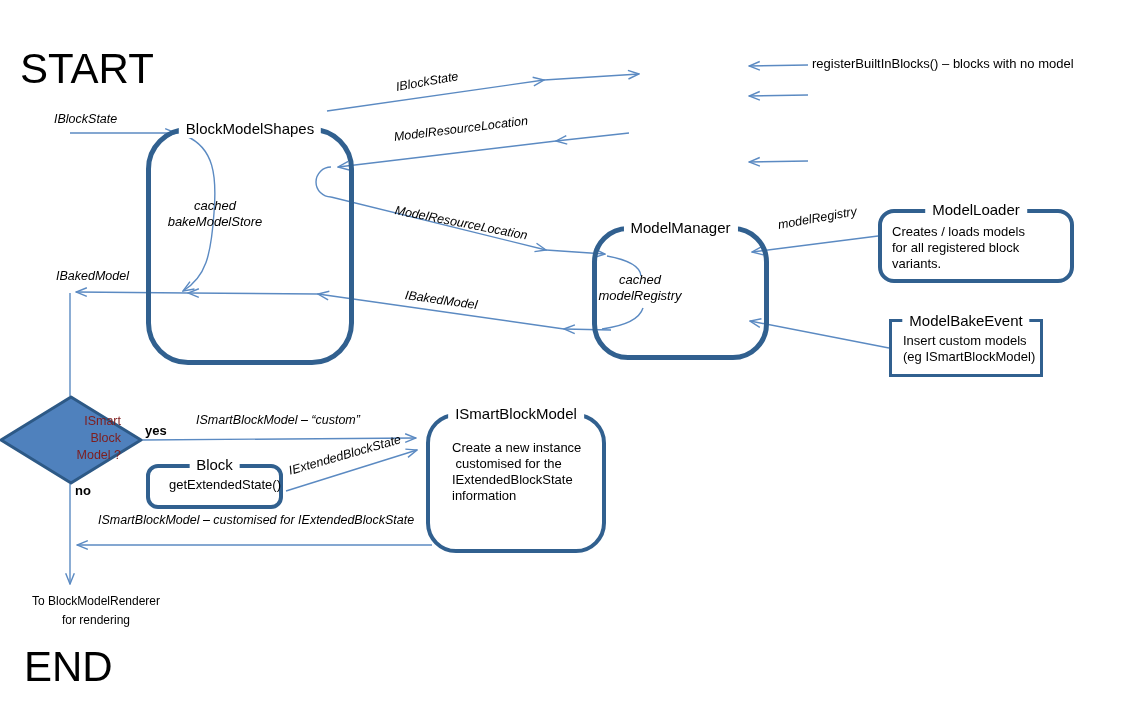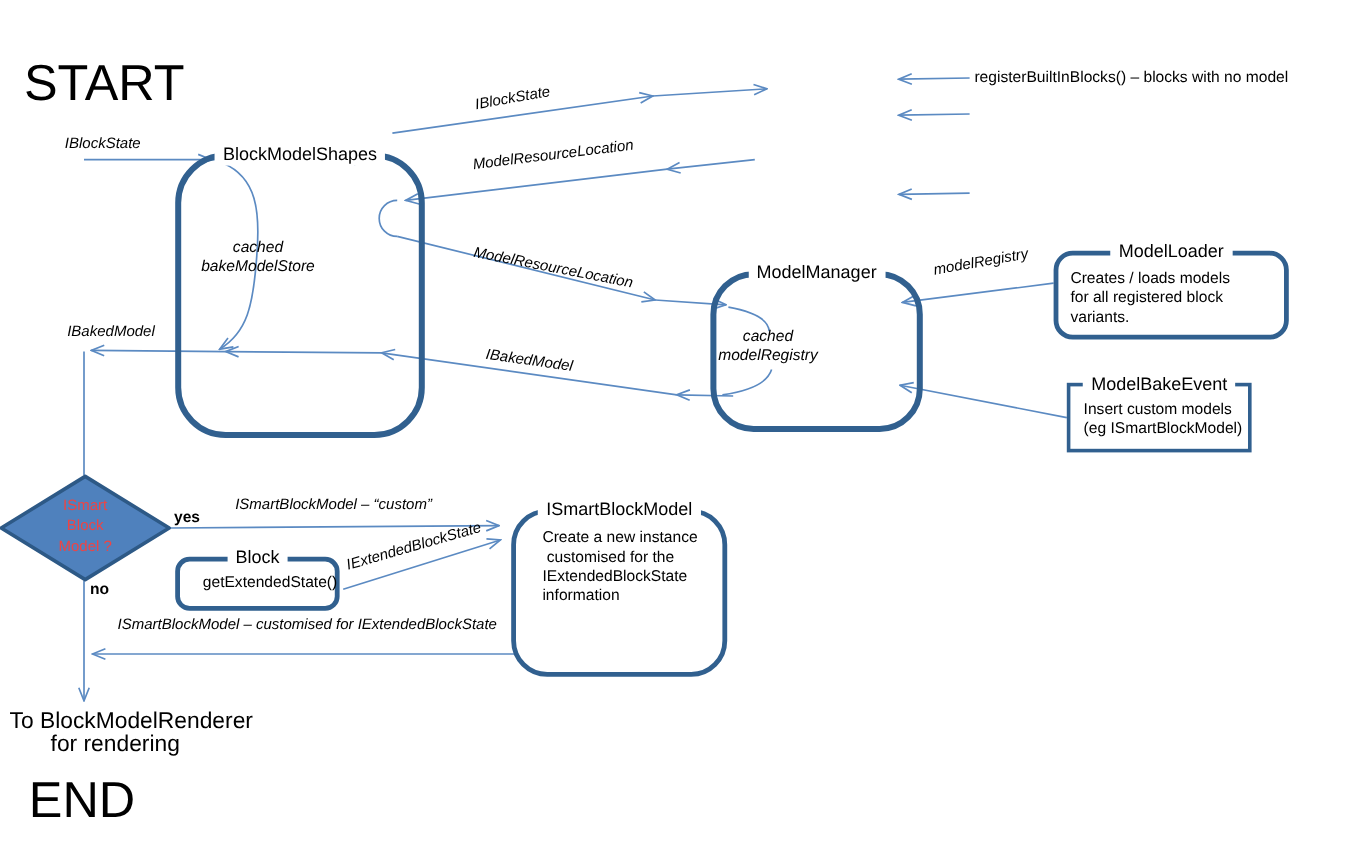--- a/index.html
+++ b/index.html
@@ -8,21 +8,21 @@
   #stage svg{position:absolute;left:0;top:0;z-index:1;}
   .box{position:absolute;z-index:2;border-style:solid;border-color:#31608f;background:transparent;box-sizing:border-box;}
   .box .title{position:absolute;left:50%;transform:translateX(-50%);top:-12px;background:#fff;
               padding:0 7px;font-size:15px;white-space:nowrap;line-height:18px;}
   .bodytext{position:absolute;z-index:3;font-size:13px;line-height:16px;white-space:pre;}
   .lbl{position:absolute;z-index:3;font-style:italic;font-size:12.5px;white-space:nowrap;transform-origin:0 50%;}
   .bold{font-weight:bold;font-style:normal;font-size:13px;}
   .bigword{position:absolute;z-index:3;font-size:42px;line-height:1;letter-spacing:0px;}
   .center{text-align:center;}
   .italic{font-style:italic;}
-  .white{color:#ef4444;}
+  .white{color:#7f1d1d;text-align:right;}
 </style>
 </head>
 <body>
 
 <div id="stage">
 
   <svg width="1132" height="705" viewBox="0 0 1132 705">
     <defs>
       <marker id="arw" viewBox="0 0 12 10" refX="11" refY="5" markerWidth="13" markerHeight="11" orient="auto" markerUnits="userSpaceOnUse">
         <path d="M1,1 L11,5 L1,9" fill="none" stroke="#5b8ac2" stroke-width="1.3"></path>
@@ -97,21 +97,21 @@
   <div class="bodytext" style="left:892px;top:224px;">Creates / loads models
 for all registered block
 variants.</div>
 
   <div class="box" style="left:889px;top:319px;width:154px;height:58px;border-width:3px;border-radius:0;">
     <span class="title" style="top:-10px;">ModelBakeEvent</span>
   </div>
   <div class="bodytext" style="left:903px;top:333px;">Insert custom models
 (eg ISmartBlockModel)</div>
 
-  <div class="box" style="left:426px;top:424px;width:180px;height:140px;border-width:4px;border-radius:30px;">
+  <div class="box" style="left:426px;top:413px;width:180px;height:140px;border-width:4px;border-radius:30px;">
     <span class="title">ISmartBlockModel</span>
   </div>
   <div class="bodytext" style="left:452px;top:440px;">Create a new instance
  customised for the
 IExtendedBlockState
 information</div>
 
   <div class="box" style="left:146px;top:464px;width:137px;height:45px;border-width:4px;border-radius:12px;">
     <span class="title">Block</span>
   </div>
@@ -129,16 +129,16 @@
   <div class="lbl" style="left:395px;top:203px;transform:rotate(11deg);">ModelResourceLocation</div>
   <div class="lbl" style="left:56px;top:269px;">IBakedModel</div>
   <div class="lbl" style="left:405px;top:288px;transform:rotate(8deg);">IBakedModel</div>
   <div class="lbl" style="left:778px;top:218px;transform:rotate(-10deg);">modelRegistry</div>
   <div class="lbl" style="left:196px;top:413px;">ISmartBlockModel  – “custom”</div>
   <div class="lbl" style="left:289px;top:464px;transform:rotate(-16deg);">IExtendedBlockState</div>
   <div class="lbl" style="left:98px;top:513px;">ISmartBlockModel  – customised  for IExtendedBlockState</div>
 
   <div class="bodytext" style="left:812px;top:56px;line-height:15px;">registerBuiltInBlocks() – blocks with no model</div>
 
-  <div class="bodytext center" style="left:8px;top:592px;width:176px;font-size:19px;line-height:19px;">To BlockModelRenderer
+  <div class="bodytext center" style="left:8px;top:592px;width:176px;font-size:12px;line-height:19px;">To BlockModelRenderer
 for rendering</div>
 
 </div>
 
 </body></html>

